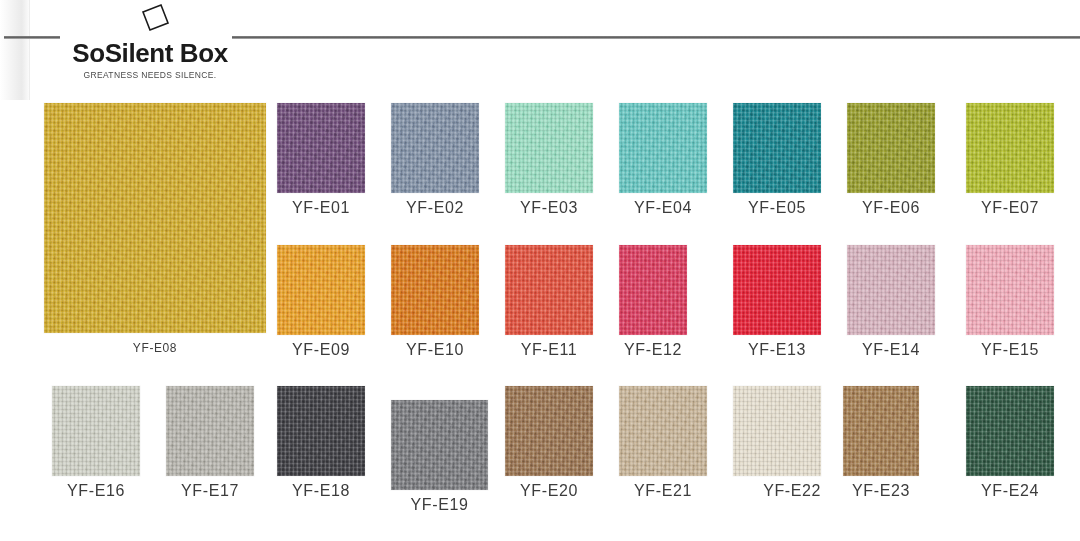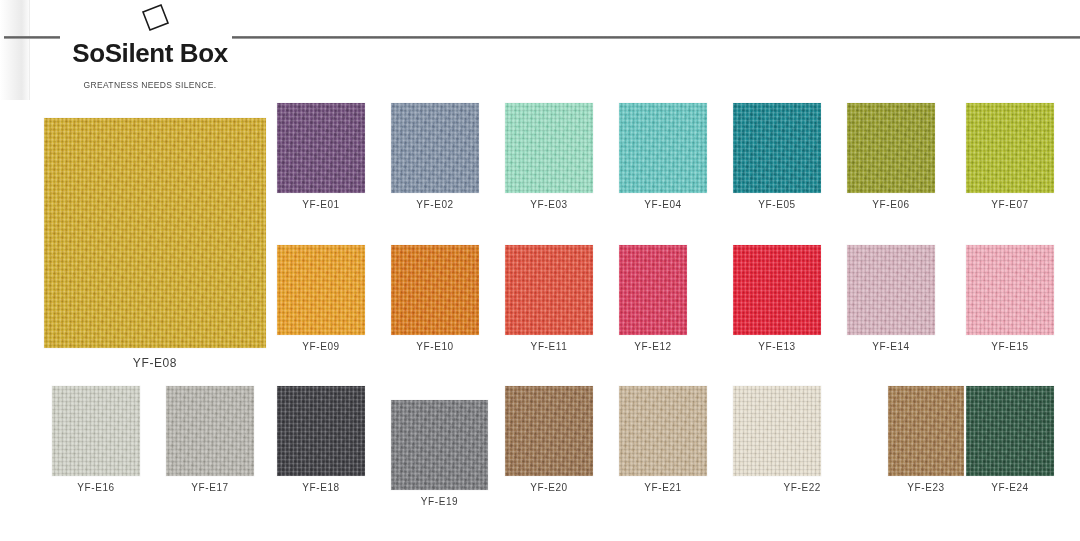--- a/index.html
+++ b/index.html
@@ -54,21 +54,21 @@
     letter-spacing: -0.4px;
     color: #1b1b1b;
     line-height: 28px;
     margin-top: -3px;
     font-family: "Liberation Sans", sans-serif;
   }
   .logo-tagline {
     font-size: 8.5px;
     letter-spacing: 0.35px;
     color: #4a4a4a;
-    margin-top: 13px;
+    margin-top: 3px;
     font-family: "Liberation Sans", sans-serif;
   }
 
   
   .board { position: absolute; left: 0; top: 0; width: 1080px; height: 541px; }
 
   .swatch-cell {
     position: absolute;
     text-align: center;
   }
@@ -104,21 +104,21 @@
         rgba(0,0,0,0.045) 2px, rgba(0,0,0,0.045) 5px,
         rgba(255,255,255,0.03) 5px, rgba(255,255,255,0.03) 9px),
       repeating-linear-gradient(28deg,
         rgba(0,0,0,0.035) 0px, rgba(0,0,0,0.035) 3px,
         rgba(255,255,255,0.05) 3px, rgba(255,255,255,0.05) 7px);
     pointer-events: none;
     mix-blend-mode: overlay;
   }
 
   .swatch-label {
-    font-size: 10px;
+    font-size: 16px;
     color: #3c3c3c;
     letter-spacing: 0.6px;
     margin-top: 6px;
     font-family: "Liberation Sans", sans-serif;
     white-space: nowrap;
   }
   .feature .swatch-label { margin-top: 8px; font-size: 12px; }
 </style>
 </head>
 <body>
@@ -135,21 +135,21 @@
         <polygon points="13,10 31,3 38,21 20,28" fill="#ffffff" stroke="#1b1b1b" stroke-width="1.6"></polygon>
       </svg>
     </div>
     <div class="logo-name">SoSilent Box</div>
     <div class="logo-tagline">GREATNESS NEEDS SILENCE.</div>
   </div>
 </div>
 
 <div class="board">
 
-  <div class="swatch-cell feature" id="feature-cell" style="left:44px; top:118px; width:222px;">
+  <div class="swatch-cell feature" id="feature-cell" style="left:44px; top:103px; width:222px;">
     <div class="swatch" id="feature-swatch" style="height: 230px; background: rgb(207, 169, 44);"></div>
     <div class="swatch-label">YF-E08</div>
   </div>
 
   <div id="grid-host">
       <div class="swatch-cell" style="left: 277px; top: 103px; width: 88px;">
         <div class="swatch" style="height: 90px; background: rgb(107, 74, 117);"></div>
         <div class="swatch-label">YF-E01</div>
       </div>
       <div class="swatch-cell" style="left: 391px; top: 103px; width: 88px; text-align: center;">
@@ -225,21 +225,21 @@
         <div class="swatch-label">YF-E20</div>
       </div>
       <div class="swatch-cell" style="left: 619px; top: 386px; width: 88px;">
         <div class="swatch" style="height: 90px; background: rgb(198, 178, 149);"></div>
         <div class="swatch-label">YF-E21</div>
       </div>
       <div class="swatch-cell" style="left: 733px; top: 386px; width: 88px; text-align: right;">
         <div class="swatch" style="height: 90px; background: rgb(228, 221, 205);"></div>
         <div class="swatch-label">YF-E22</div>
       </div>
-      <div class="swatch-cell" style="left: 888px; top: 386px; width: 76px;">
+      <div class="swatch-cell" style="left: 843px; top: 386px; width: 76px;">
         <div class="swatch" style="height: 90px; background: rgb(161, 122, 79);"></div>
         <div class="swatch-label">YF-E23</div>
       </div>
       <div class="swatch-cell" style="left: 966px; top: 386px; width: 88px;">
         <div class="swatch" style="height: 90px; background: rgb(45, 84, 64);"></div>
         <div class="swatch-label">YF-E24</div>
       </div>
     </div>
 </div>
 

